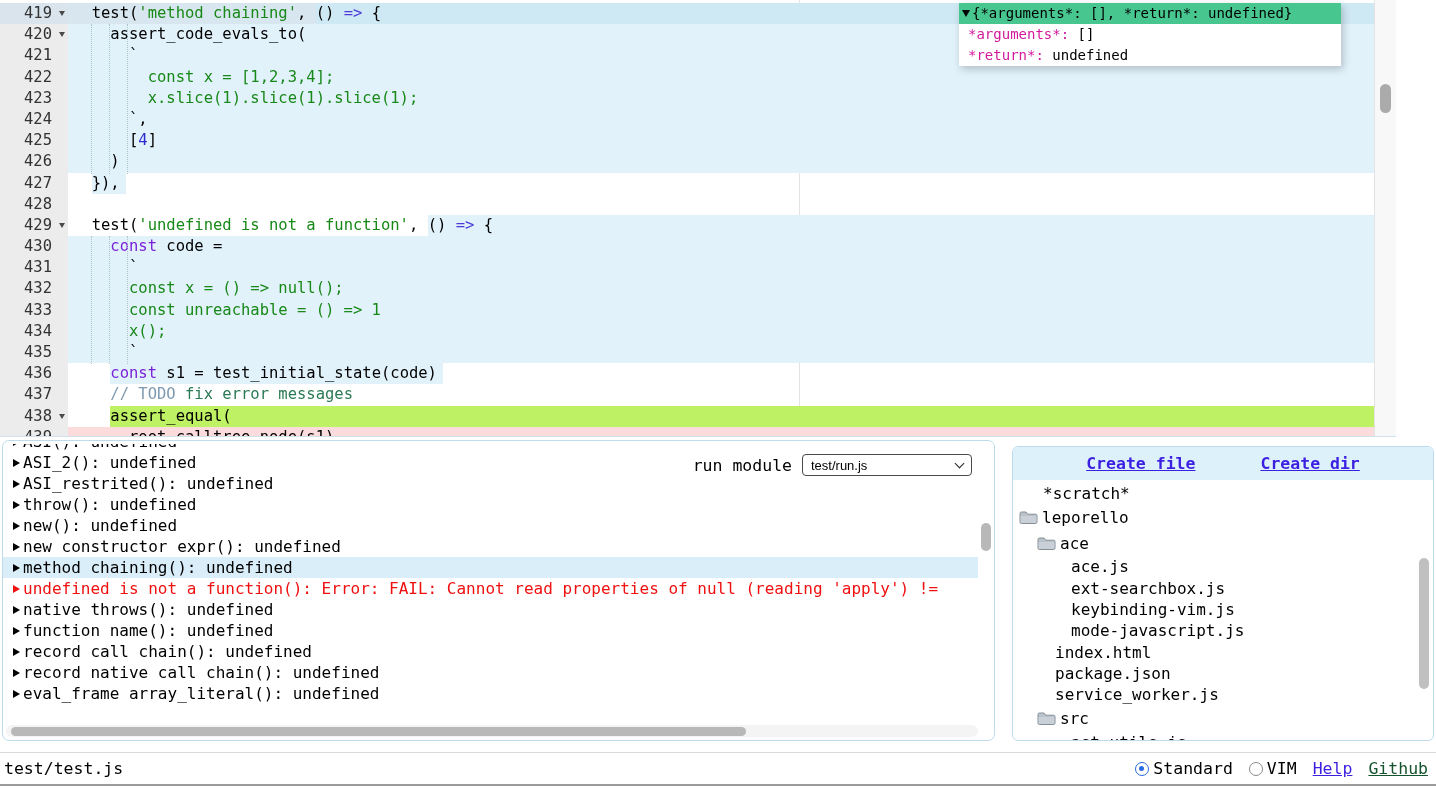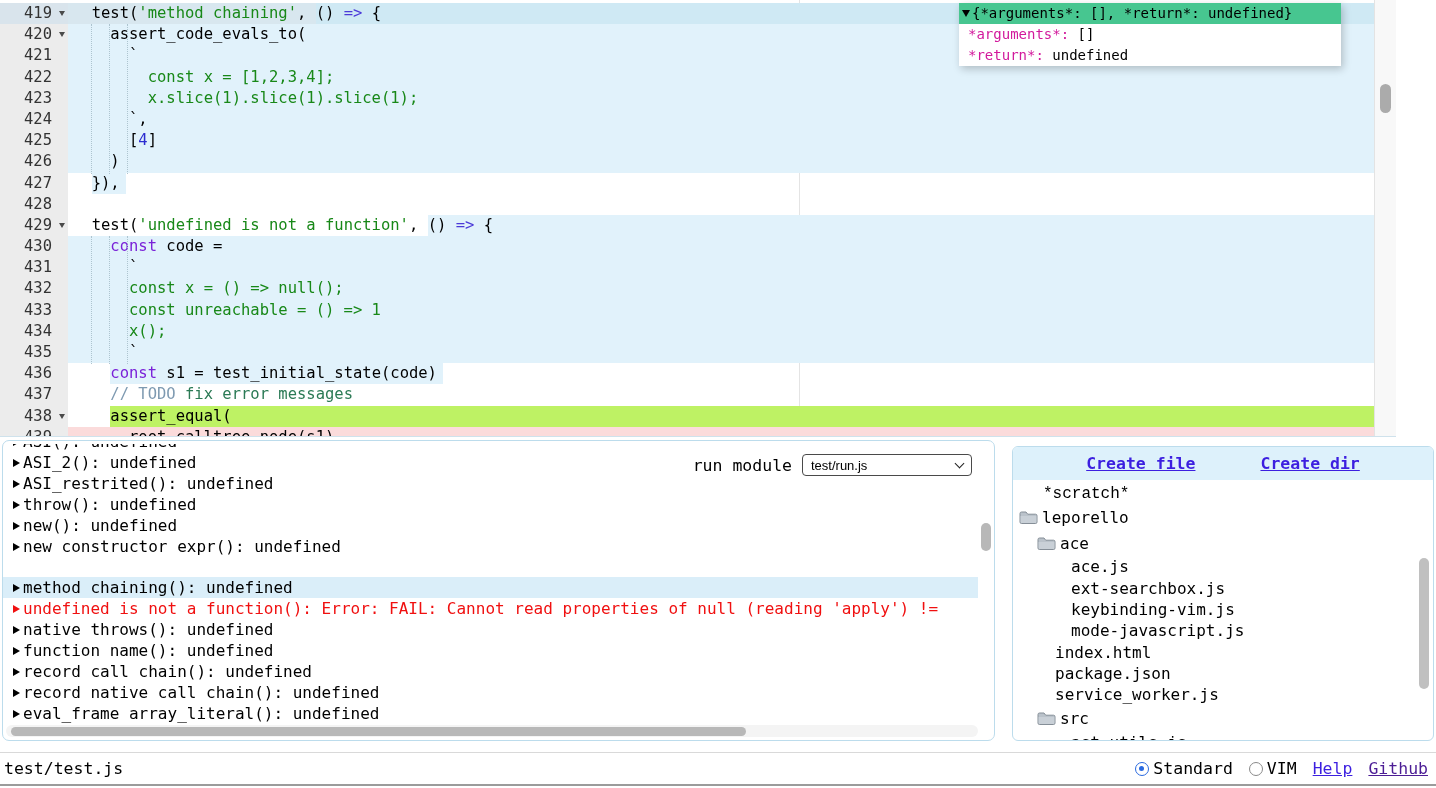--- a/index.html
+++ b/index.html
@@ -57,21 +57,21 @@
              display:inline-block; margin:0 2px 0 1px; }
   .tooltip-row{ background:#fff; display:flex; padding-left:9px; white-space:pre; }
   .tt-key{ color:#d2199c; }
 
   
   #left-panel{ position:absolute; left:2px; top:440px; width:993px; height:301px;
     background:#fff; border:1px solid #bcdcec; border-radius:7px; overflow:hidden; }
   #results-list{ position:absolute; left:0; top:3px; width:975px; overflow:hidden; padding-left:10px; }
   .res{ height:21px; line-height:21px; font-size:16px; white-space:pre; display:flex; align-items:center; }
   .res.clipped{ margin-top:-13px; }
-  .res.selected{ background:#daeef9; margin-left:-10px; padding-left:10px;margin-top:20px; }
+  .res.selected{ background:#daeef9; margin-left:-10px; padding-left:10px; }
   .res.error{ color:#f01010; }
   .res-tri{ width:0; height:0; border-left:7px solid #000; border-top:4.5px solid transparent;
             border-bottom:4.5px solid transparent; display:inline-block; margin-right:3px; flex:0 0 auto; }
   .res.error .res-tri{ border-left-color:#f01010; }
   #run-module{ position:absolute; top:13px; right:22px; display:flex; align-items:center; gap:10px; z-index:3; }
   #run-module-label{ font-size:16.5px; }
   #run-module-select{ width:170px; height:22px; border:1px solid #4a4a4a; border-radius:4px;
     background:#fff; display:flex; align-items:center; justify-content:space-between;
     padding:0 8px; font:13px "Liberation Sans", sans-serif; cursor:default; }
   .chev{ width:7px; height:7px; border-right:1.7px solid #222; border-bottom:1.7px solid #222;
@@ -193,21 +193,21 @@
       <div id="lp-hthumb"></div>
     </div>
   </div>
 
   <div id="right-panel">
     <div id="tree-header">
       <a>Create file</a>
       <a>Create dir</a>
     </div>
     <div id="file-tree">
-        <div class="titem file" style="padding-left: 30px; font-family: Liberation Mono, monospace;"><span>*scratch*</span></div>
+        <div class="titem file" style="padding-left: 30px;"><span>*scratch*</span></div>
         <div class="titem folder" style="padding-left: 6px;"><span class="ticon"><svg width="19" height="15" viewBox="0 0 19 15">
               <path d="M1 3.5 Q1 2 2.5 2 L7 2 L8.7 4.2 L16.5 4.2 Q18 4.2 18 5.7 L18 12 Q18 13.5 16.5 13.5 L2.5 13.5 Q1 13.5 1 12 Z" fill="#bac2ca" stroke="#858e97" stroke-width="1"></path>
               <path d="M1.6 6 L17.4 6 L17.4 12 Q17.4 12.9 16.5 12.9 L2.5 12.9 Q1.6 12.9 1.6 12 Z" fill="#c9d0d7"></path>
             </svg></span><span>leporello</span></div>
         <div class="titem folder" style="padding-left: 24px;"><span class="ticon"><svg width="19" height="15" viewBox="0 0 19 15">
               <path d="M1 3.5 Q1 2 2.5 2 L7 2 L8.7 4.2 L16.5 4.2 Q18 4.2 18 5.7 L18 12 Q18 13.5 16.5 13.5 L2.5 13.5 Q1 13.5 1 12 Z" fill="#bac2ca" stroke="#858e97" stroke-width="1"></path>
               <path d="M1.6 6 L17.4 6 L17.4 12 Q17.4 12.9 16.5 12.9 L2.5 12.9 Q1.6 12.9 1.6 12 Z" fill="#c9d0d7"></path>
             </svg></span><span>ace</span></div>
         <div class="titem file" style="padding-left: 58px;"><span>ace.js</span></div>
         <div class="titem file" style="padding-left: 58px;"><span>ext-searchbox.js</span></div>
@@ -232,17 +232,17 @@
     <div id="status-right">
         <span class="radio-opt">
           <span class="radio checked"></span>
           <span>Standard</span>
         </span>
         <span class="radio-opt">
           <span class="radio"></span>
           <span>VIM</span>
         </span>
         <a style="color: rgb(60, 31, 224);">Help</a>
-        <a style="color: #4c1d95;">Github</a>
+        <a style="color: #14532d;">Github</a>
       </div>
   </div>
 
 </div>
 
 </body></html>

